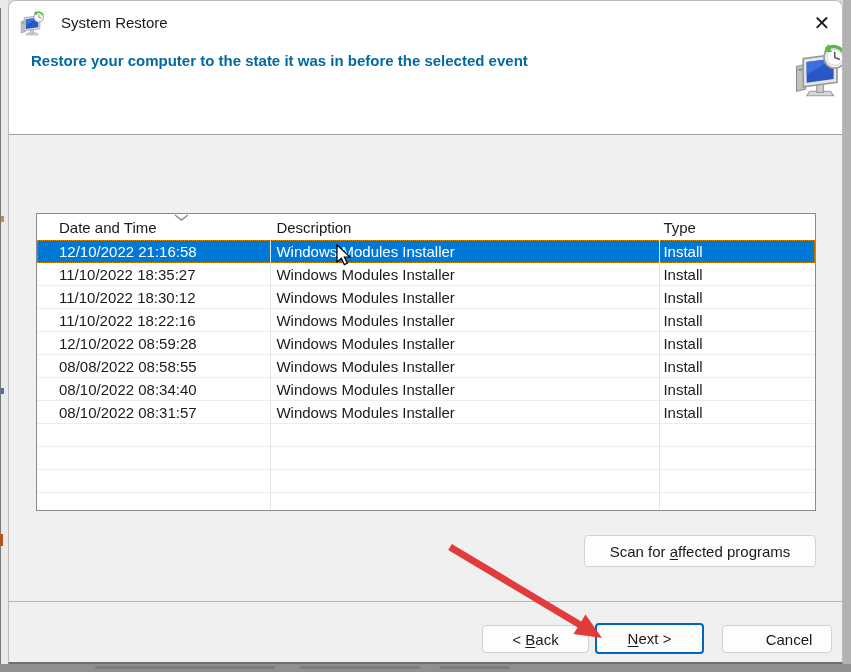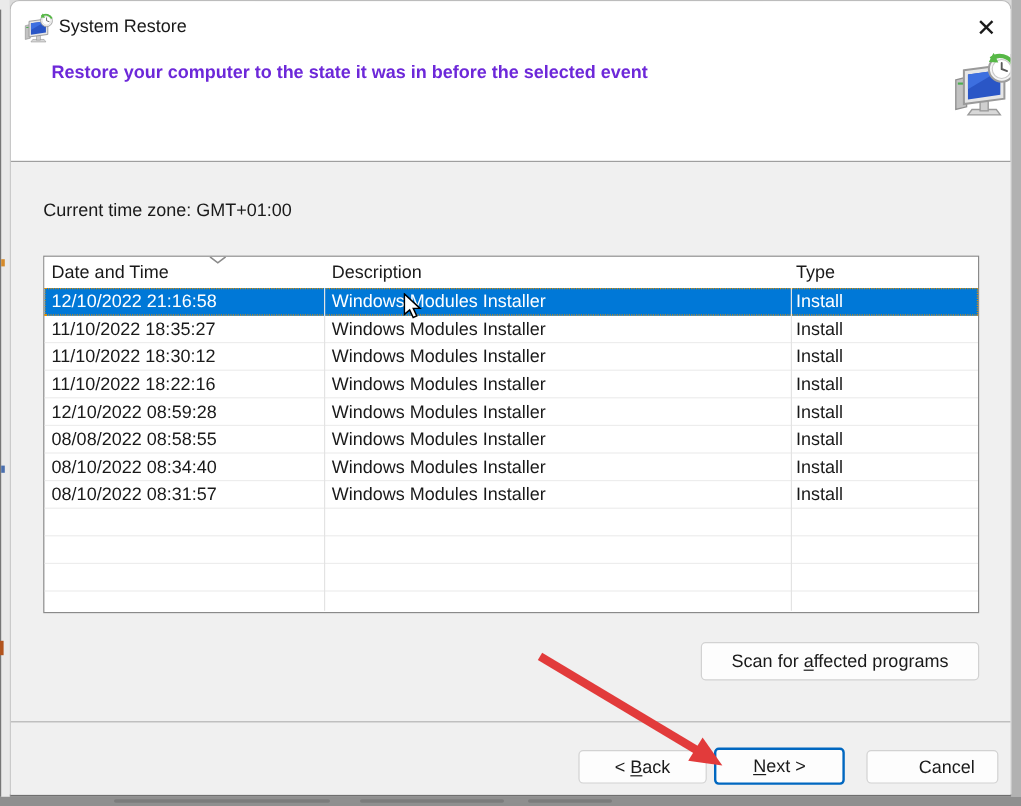--- a/index.html
+++ b/index.html
@@ -17,47 +17,47 @@
   .strip-bottom { position:absolute; left:0; top:664px; width:851px; height:8px; background:#8f8f8f; }
   .smudge { position:absolute; background:#6e6e6e; border-radius:2px; opacity:.55; }
 
   .dialog {
     position:absolute; left:8px; top:0; width:835px; height:664px;
     background:#ffffff; border:1px solid #bcbcbc; border-bottom:2px solid #6f6f6f;
     border-radius:8px 8px 0 0; overflow:hidden;
   }
 
   .titlebar { position:absolute; left:0; top:0; width:835px; height:44px; background:#fff; }
-  .title-text { position:absolute; left:40px; top:13px; font-size:15px; color:#191919; }
+  .title-text { position:absolute; left:52px; top:13px; font-size:15px; color:#191919; }
   .close-btn {
     position:absolute; left:796px; top:6px; width:34px; height:32px;
     display:flex; align-items:center; justify-content:center;
     font-size:20px; font-weight:300; color:#1a1a1a; cursor:default;
   }
 
   .instruction {
-    position:absolute; left:34px; top:50px; width:730px;
-    font-size:15px; font-weight:700; color:#6d28d9; line-height:1.35;
+    position:absolute; left:22px; top:50px; width:730px;
+    font-size:15px; font-weight:700; color:#0369a1; line-height:1.35;
   }
   .hdr-icon { position:absolute; left:783px; top:43px; }
   .title-icon { position:absolute; left:10px; top:10px; }
 
   .hdr-sep { position:absolute; left:0; top:133px; width:835px; height:1px; background:#9f9f9f; }
   .body-bg { position:absolute; left:0; top:134px; width:835px; height:530px; background:#f0f0f0; }
 
   .timezone { position:absolute; left:27px; top:166px; font-size:15px; color:#1a1a1a; }
 
   .listview {
     position:absolute; left:27px; top:212px; width:780px; height:298px;
     background:#fff; border:1px solid #8a8a8a; overflow:hidden; font-size:15px; color:#1a1a1a;
   }
   .lv-head { display:flex; height:26px; align-items:center; background:#fff; position:relative; }
   .lv-row { display:flex; height:23px; align-items:center; border-bottom:1px solid #ededed; }
   .cell { overflow:hidden; white-space:nowrap; }
-  .c-date { width:233px; padding-left:6px; }
+  .c-date { width:233px; padding-left:22px; }
   .c-desc { width:389px; padding-left:7px; }
   .c-type { width:158px; padding-left:6px; }
   .lv-row.selected {
     background:#0078d7; color:#ffffff; border-bottom-color:#0078d7;
     outline:1px dotted #e08f00; outline-offset:-1px;
   }
   .col-sep { position:absolute; top:1px; width:1px; height:294px; background:#e3e3e3; }
   .col-sep.s1 { left:233px; } .col-sep.s2 { left:622px; }
   .sort-chevron { position:absolute; left:137px; top:-6px; }
 
@@ -131,21 +131,20 @@
 
   <span class="hdr-icon">
     <svg width="54" height="54" viewBox="0 0 48 48">
         <use href="#sysres-icon"></use>
       </svg>
   </span>
 
   <div class="hdr-sep"></div>
   <div class="body-bg"></div>
 
-  <div class="timezone">Current time zone: GMT+01:00</div>
 
   <div class="listview">
     <div class="col-sep s1"></div>
     <div class="col-sep s2"></div>
 
     <div class="lv-head">
       <div class="cell c-date">Date and Time</div>
       <div class="cell c-desc">Description</div>
       <div class="cell c-type">Type</div>
       <span class="sort-chevron">

